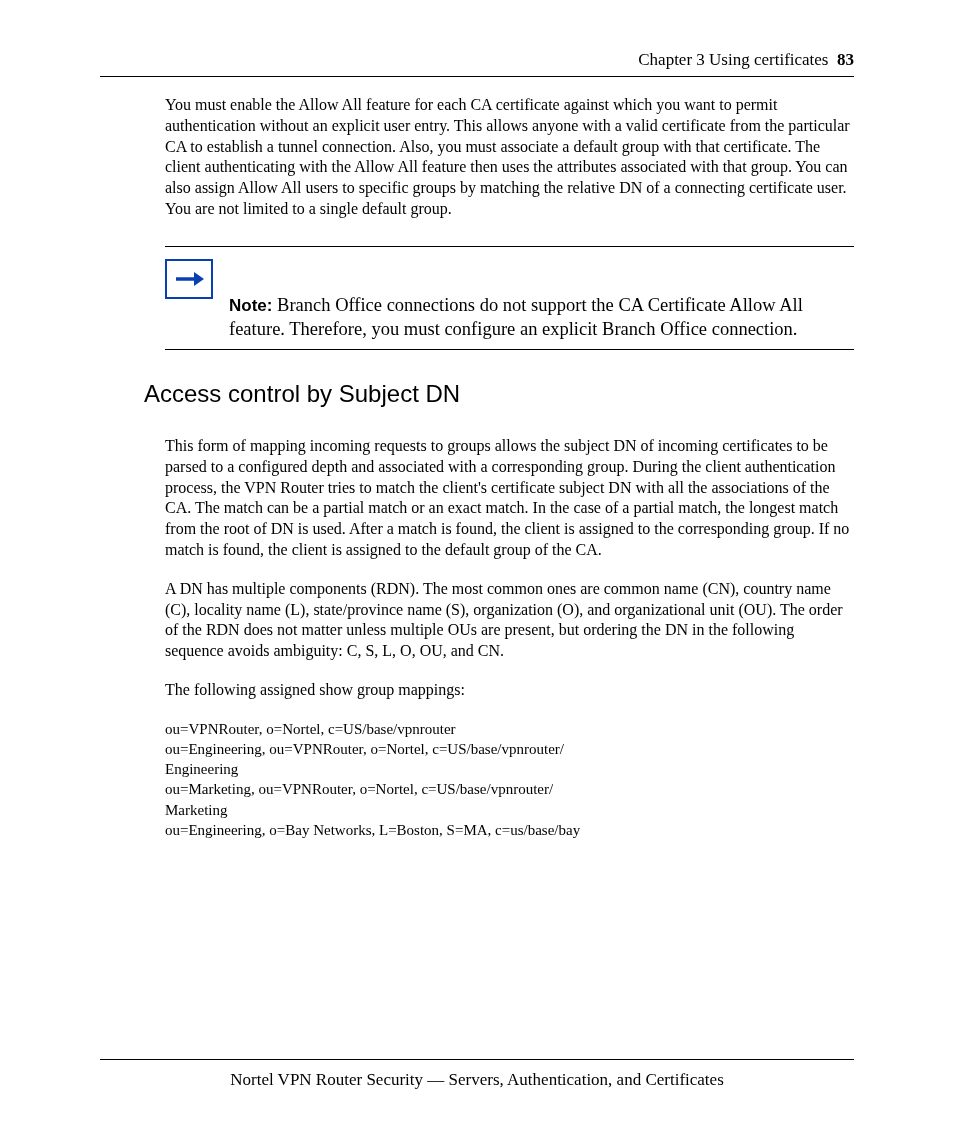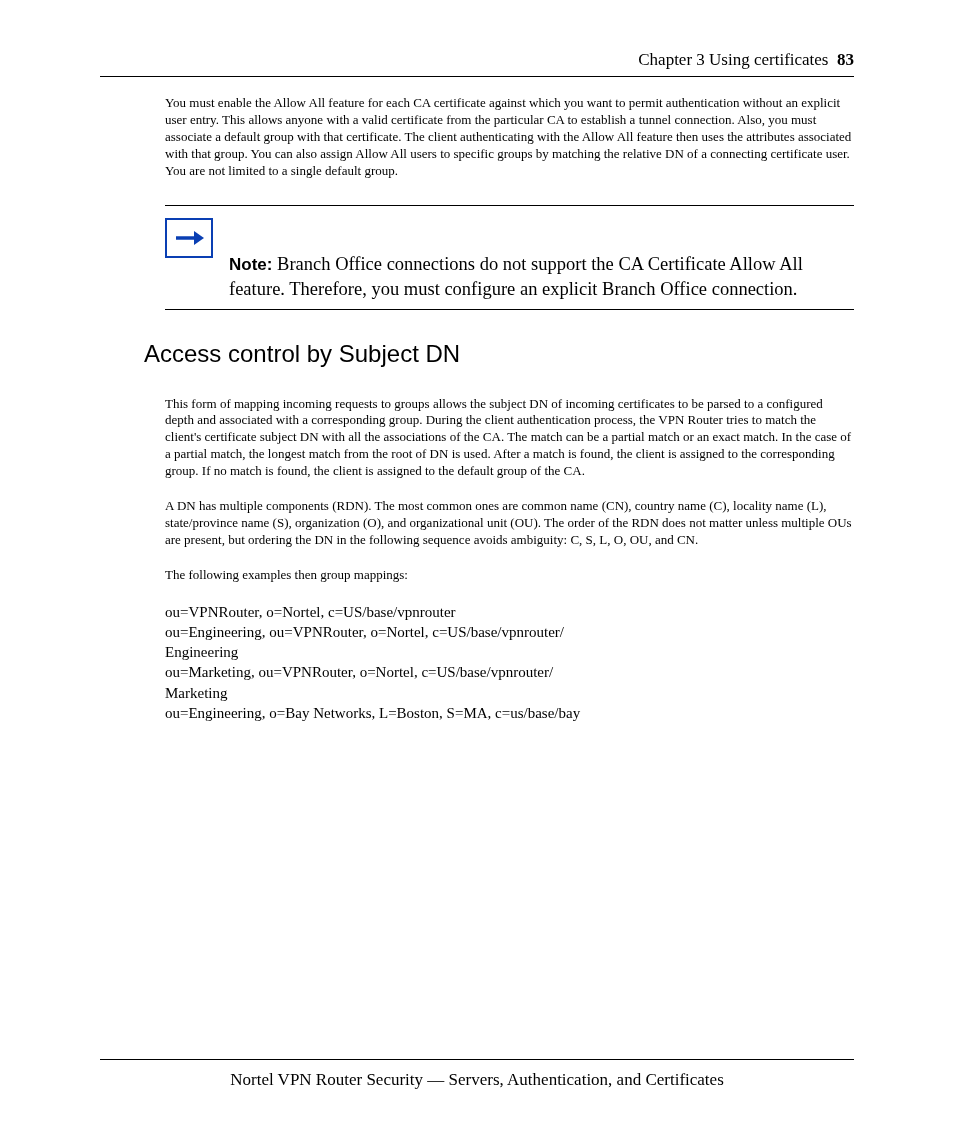--- a/index.html
+++ b/index.html
@@ -28,21 +28,21 @@
   }
   .hr-top {
     border: none;
     border-top: 1.5px solid #000;
     margin: 0 0 18px 0;
   }
   .body-indent {
     margin-left: 65px;
   }
   .para {
-    font-size: 13px;
+    font-size: 16px;
     line-height: 1.3;
     margin: 0 0 18px 0;
   }
   .note-rule-top {
     border-top: 1.5px solid #000;
     margin: 26px 0 0 0;
   }
   .note-row {
     display: flex;
     align-items: flex-start;
@@ -134,21 +134,21 @@
     </div>
     <div class="note-rule-bottom"></div>
 
   </div>
 
   <h2 class="section">Access control by Subject DN</h2>
 
   <div class="body-indent">
     <p class="para">This form of mapping incoming requests to groups allows the subject DN of incoming certificates to be parsed to a configured depth and associated with a corresponding group. During the client authentication process, the VPN Router tries to match the client's certificate subject DN with all the associations of the CA. The match can be a partial match or an exact match. In the case of a partial match, the longest match from the root of DN is used. After a match is found, the client is assigned to the corresponding group. If no match is found, the client is assigned to the default group of the CA.</p>
     <p class="para">A DN has multiple components (RDN). The most common ones are common name (CN), country name (C), locality name (L), state/province name (S), organization (O), and organizational unit (OU). The order of the RDN does not matter unless multiple OUs are present, but ordering the DN in the following sequence avoids ambiguity: C, S, L, O, OU, and CN.</p>
-    <p class="para">The following examples then group mappings:</p>
+    <p class="para">The following assigned show group mappings:</p>
     <pre class="mono">ou=VPNRouter, o=Nortel, c=US/base/vpnrouter
 ou=Engineering, ou=VPNRouter, o=Nortel, c=US/base/vpnrouter/
 Engineering
 ou=Marketing, ou=VPNRouter, o=Nortel, c=US/base/vpnrouter/
 Marketing
 ou=Engineering, o=Bay Networks, L=Boston, S=MA, c=us/base/bay</pre>
   </div>
 
   <div class="footer-rule"></div>
   <div class="footer">Nortel VPN Router Security — Servers, Authentication, and Certificates</div>

